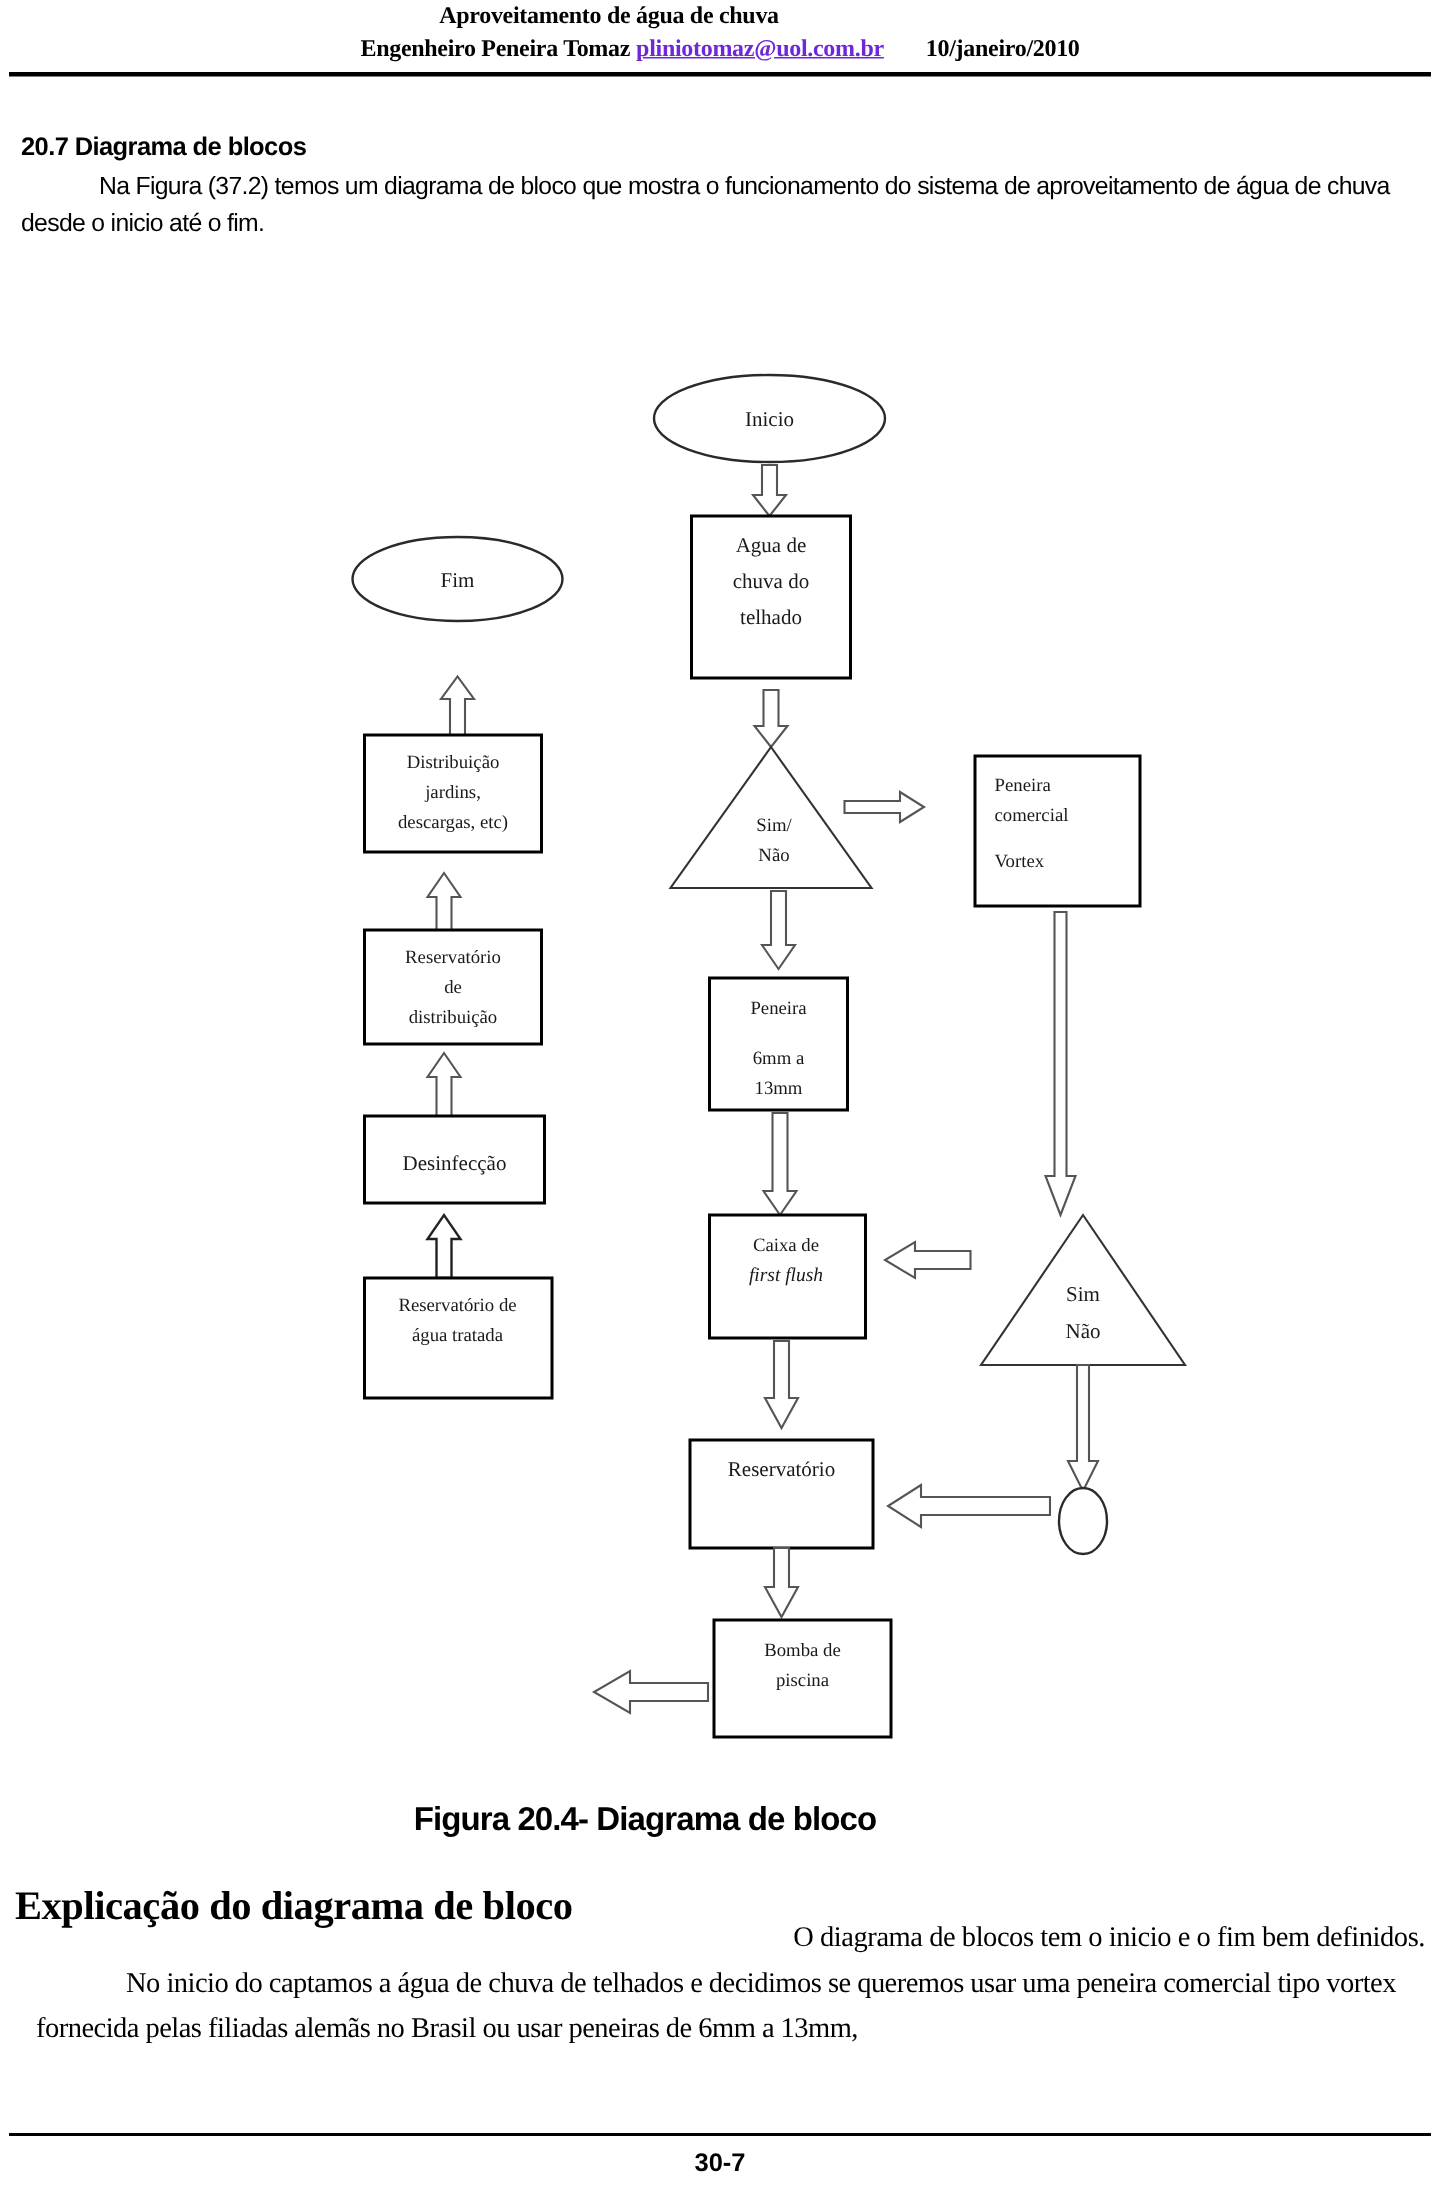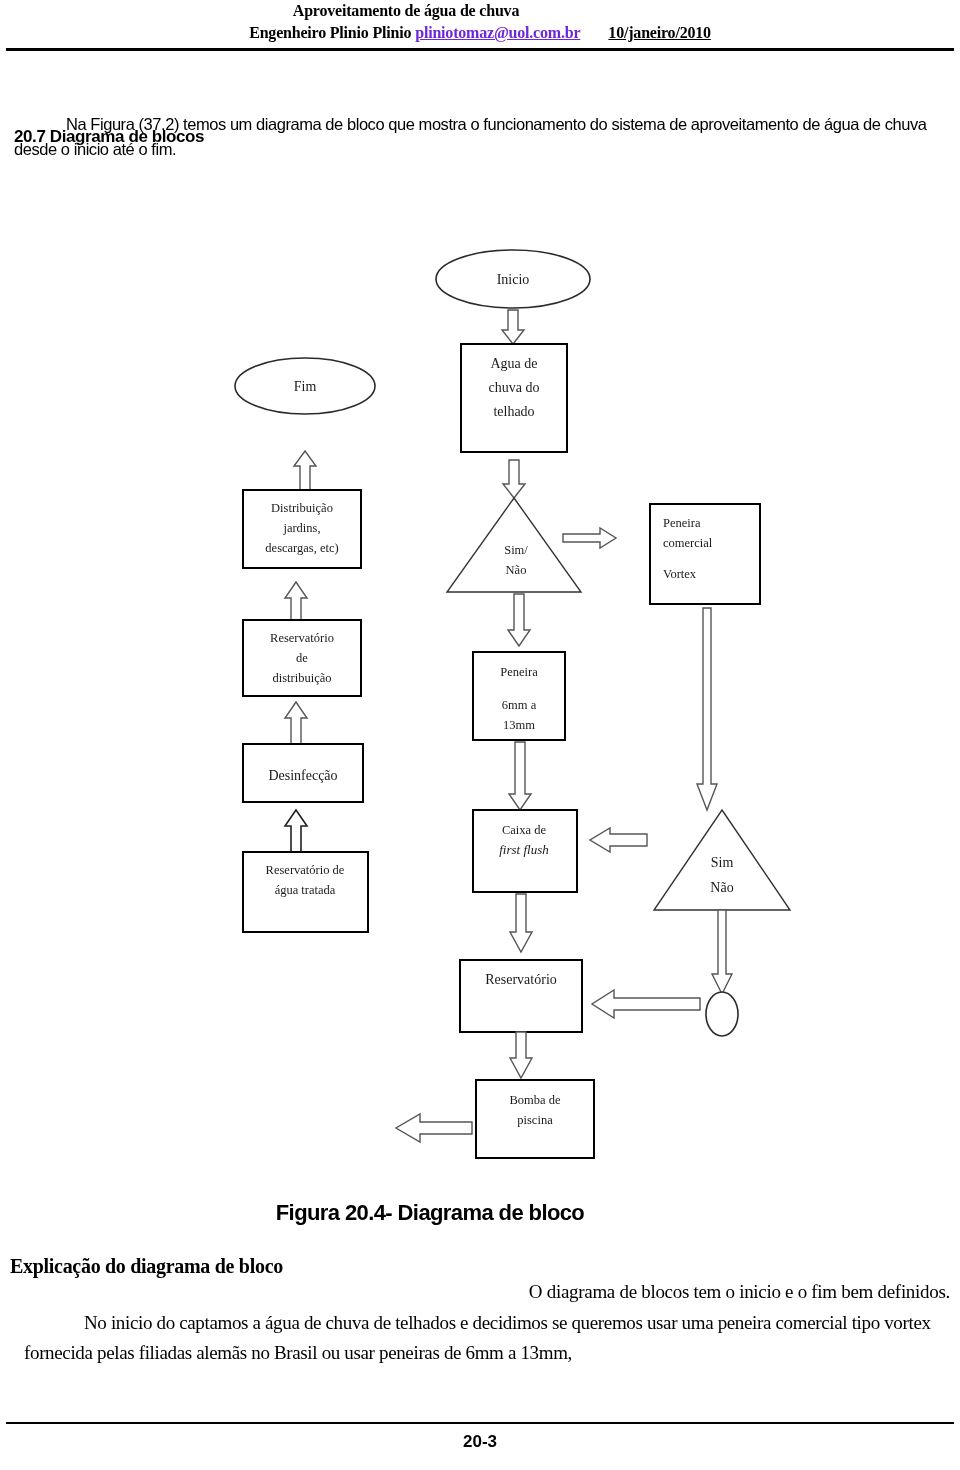--- a/index.html
+++ b/index.html
@@ -45,40 +45,39 @@
     font-weight: bold;
     font-size: 16px;
     white-space: nowrap;
     letter-spacing: -0.2px;
   }
   .hdr-email {
     color: #6d28d9;
     text-decoration: underline;
     margin: 0 4px;
   }
-  .hdr-date { margin-left: 24px; text-decoration: underline; }
+  .hdr-date { margin-left: 24px; }
   #header-rule {
     position: absolute;
     left: 6px;
     top: 48px;
     width: 948px;
     height: 3px;
     background: #000000;
   }
 
   
   #section-heading {
     position: absolute;
     left: 14px;
     top: 88px;
     font-family: "Liberation Sans", sans-serif;
     font-weight: bold;
     font-size: 17px;
     letter-spacing: -0.4px;
-    margin-top: 39px;
   }
   #intro-paragraph {
     position: absolute;
     left: 14px;
     top: 112px;
     width: 936px;
     font-family: "Liberation Sans", sans-serif;
     font-size: 16.5px;
     line-height: 25px;
     text-indent: 52px;
@@ -148,21 +147,21 @@
     font-weight: bold;
     font-size: 22px;
     letter-spacing: -0.6px;
   }
   #explanation-heading {
     position: absolute;
     left: 10px;
     top: 1255px;
     font-family: "Liberation Serif", serif;
     font-weight: bold;
-    font-size: 20px;
+    font-size: 27px;
     letter-spacing: -0.3px;
   }
   #explanation-line1 {
     position: absolute;
     left: 10px;
     top: 1281px;
     width: 940px;
     font-family: "Liberation Serif", serif;
     font-size: 19px;
     text-indent: 66px;
@@ -200,21 +199,21 @@
     font-weight: bold;
     font-size: 17px;
   }
 </style>
 </head>
 <body>
 
 <div id="page-header">
   <div class="hdr-line1">Aproveitamento de água de chuva</div>
   <div class="hdr-line2">
-    <span>Engenheiro Plinio Plinio</span><span class="hdr-email">pliniotomaz@uol.com.br</span><span class="hdr-date">10/janeiro/2010</span>
+    <span>Engenheiro Peneira Tomaz</span><span class="hdr-email">pliniotomaz@uol.com.br</span><span class="hdr-date">10/janeiro/2010</span>
   </div>
 </div>
 <div id="header-rule"></div>
 
 <div id="section-heading">20.7 Diagrama de blocos</div>
 <div id="intro-paragraph">Na Figura (37.2) temos um diagrama de bloco que mostra o funcionamento do sistema de aproveitamento de água de chuva desde o inicio até o fim.</div>
 
 <div id="flowchart">
 <svg width="960" height="950" viewBox="0 0 960 950" xmlns="http://www.w3.org/2000/svg">
 
@@ -311,13 +310,13 @@
 
 </svg>
 </div>
 
 <div id="figure-caption">Figura 20.4- Diagrama de bloco</div>
 <div id="explanation-heading">Explicação do diagrama de bloco</div>
 <div id="explanation-line1">O diagrama de blocos tem o inicio e o fim bem definidos.</div>
 <div id="explanation-paragraph">No inicio do captamos a água de chuva de telhados e decidimos se queremos usar uma peneira comercial tipo vortex fornecida pelas filiadas alemãs no Brasil ou usar peneiras de 6mm a 13mm,</div>
 
 <div id="footer-rule"></div>
-<div id="page-number">20-3</div>
+<div id="page-number">30-7</div>
 
 </body></html>

